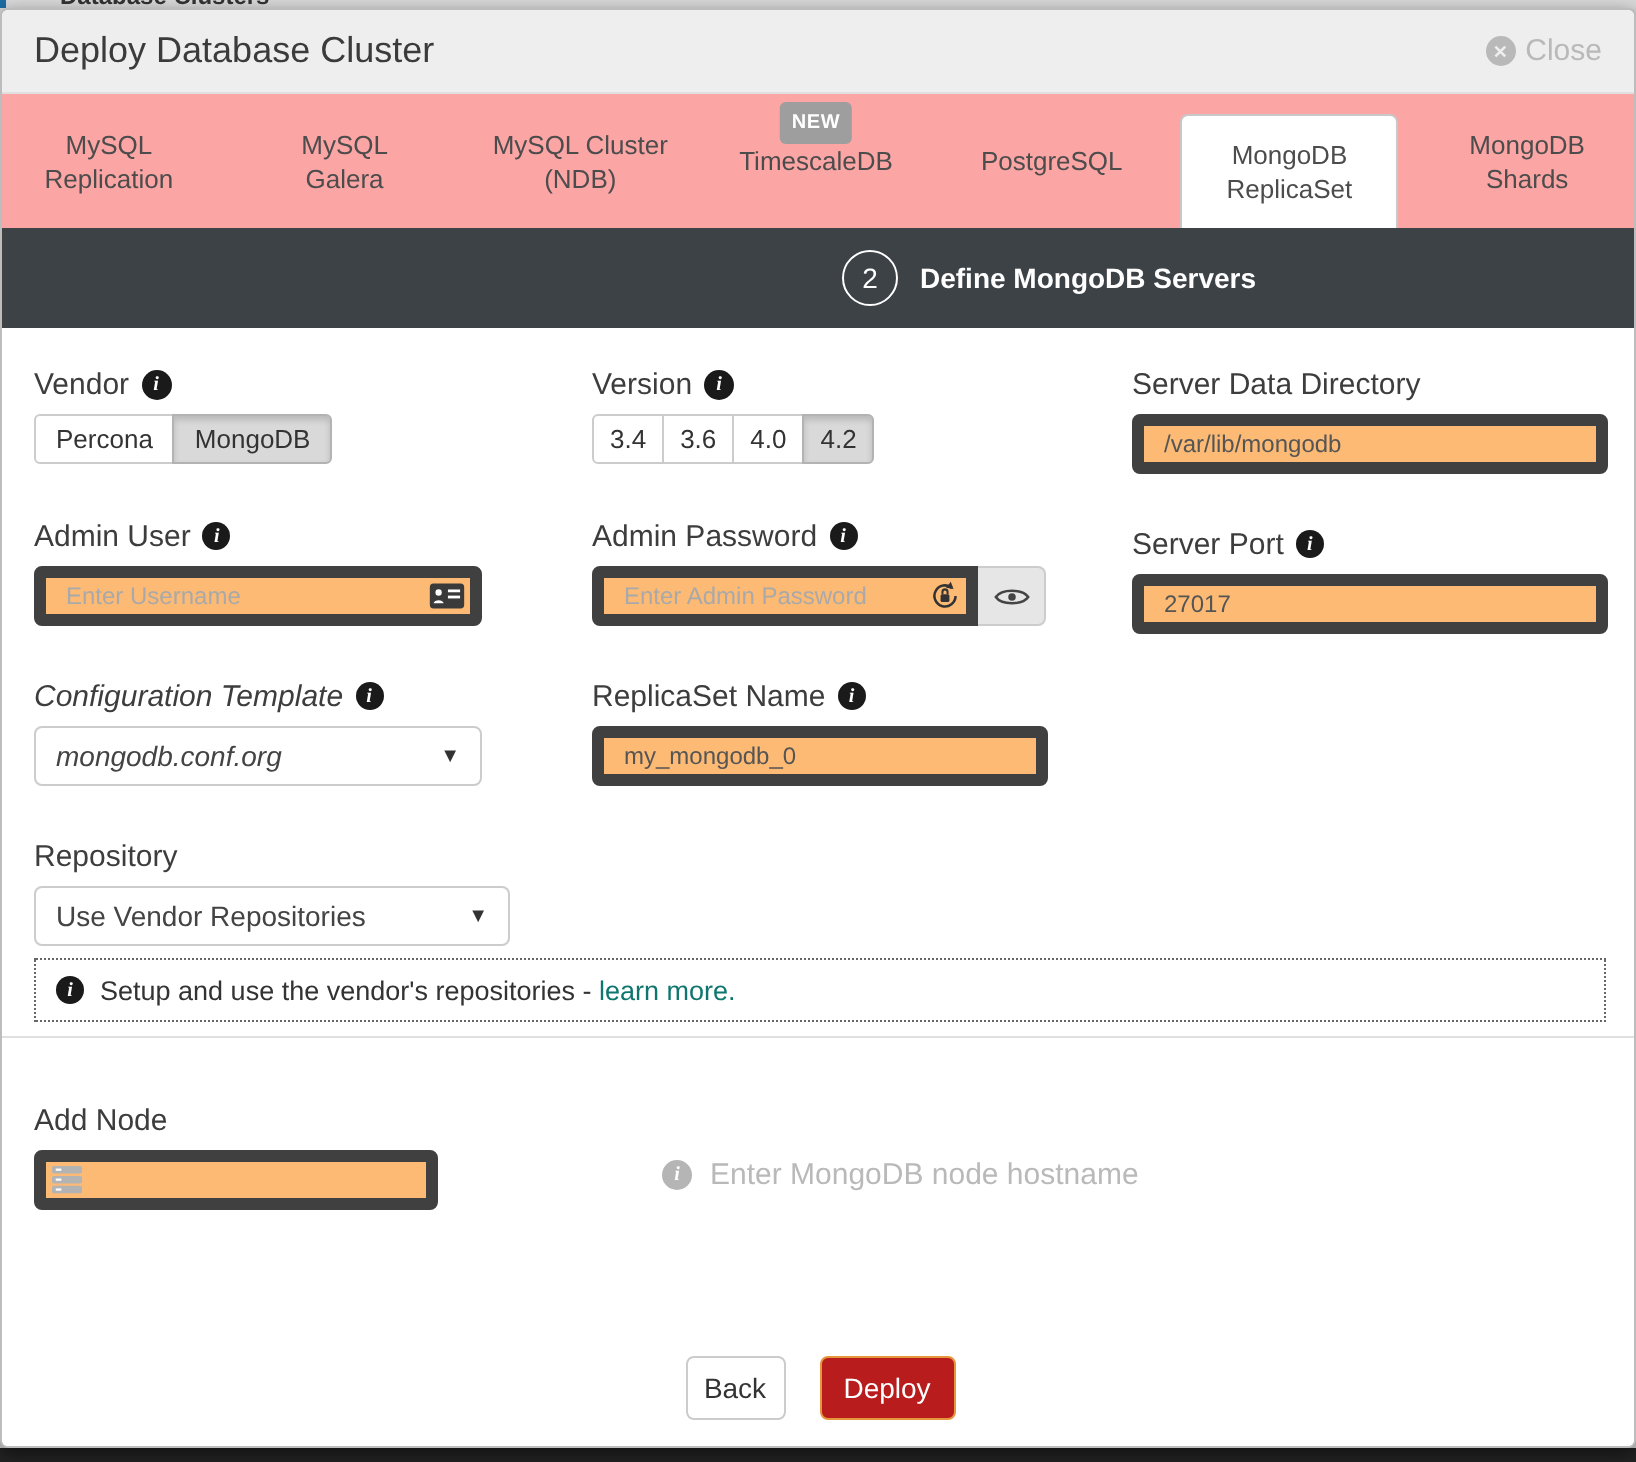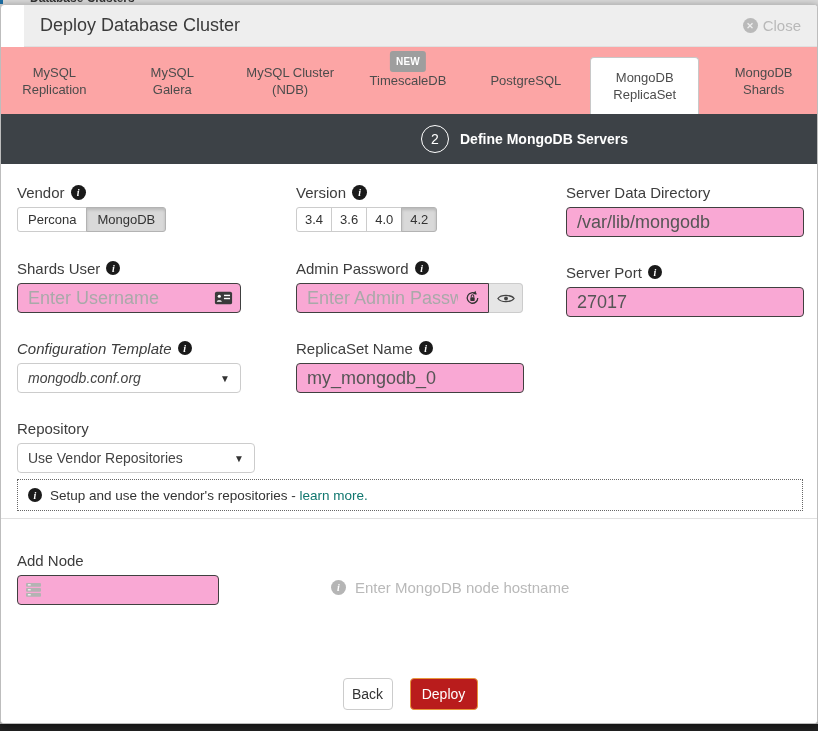--- a/index.html
+++ b/index.html
@@ -11,21 +11,21 @@
   .behind-top .frag { position:absolute; top:-9px; left:30px; font-size:12px; font-weight:bold; color:#333; white-space:nowrap; }
   .behind-blue { position:absolute; top:0; left:0; width:3px; height:4px; background:#1c6ea4; }
   .behind-bottom { position:absolute; bottom:0; left:0; width:818px; height:7px; background:#232323; }
 
   
   .modal { position:absolute; top:4px; left:0; width:818px; height:720px; background:#fff;
            border:1px solid #bdbdbd; border-radius:4px; box-shadow:0 3px 9px rgba(0,0,0,.5);
            display:flex; flex-direction:column; overflow:hidden; }
 
   .modal-header { height:42px; flex:0 0 42px; background:#eeeeee; border-bottom:1px solid #e0e0e0;
-                  display:flex; align-items:center; padding:0 16px;margin-left:23px; }
+                  display:flex; align-items:center; padding:0 16px; }
   .modal-title { font-size:18px; color:#3b3b3b; }
   .close-btn { margin-left:auto; display:flex; align-items:center; gap:5px; color:#b9b9b9; font-size:15px; cursor:pointer; }
   .close-x { width:15px; height:15px; border-radius:50%; background:#b9b9b9; color:#eeeeee;
              display:inline-flex; align-items:center; justify-content:center; font-size:9px; font-weight:bold; }
   .close-x::before { content:"\2715"; }
 
   
   .tabbar { height:67px; flex:0 0 67px; background:#fca5a5; display:flex; align-items:flex-end;gap:11px; }
   .tab { flex:1; height:67px; display:flex; flex-direction:column; align-items:center; justify-content:center;
          font-size:13px; line-height:17px; color:#4c4c4c; text-align:center; position:relative; cursor:pointer; }
@@ -57,21 +57,21 @@
   .info-i.gray { background:#b5b5b5; }
   .info-i.sm { width:14px; height:14px; flex-basis:14px; }
 
   .btn-group { display:inline-flex; }
   .tbtn { font-size:13px; color:#333; background:#fff; border:1px solid #ccc; padding:4px 10px; cursor:pointer; margin-left:-1px; }
   .tbtn:first-child { border-radius:3px 0 0 3px; margin-left:0; }
   .tbtn:last-child { border-radius:0 3px 3px 0; }
   .tbtn.selected { background:#d9d9d9; border-color:#b3b3b3; box-shadow:inset 0 2px 3px rgba(0,0,0,.15); }
   .vbtn { padding:4px 8px; }
 
-  .tinput { height:30px; border:1px solid #404040; border-radius:4px; background:#f9a8d4; font-size:18px; color:#555;
+  .tinput { height:30px; border:6px solid #404040; border-radius:4px; background:#fdba74; font-size:12px; color:#555;
             padding:0 10px; width:100%; font-family:"Liberation Sans", sans-serif; }
   .tinput::placeholder { color:#a9a9a9; opacity:1; }
   .iwrap { position:relative; }
   .iwrap .right-ico { position:absolute; right:8px; top:50%; transform:translateY(-50%); display:flex; }
   .iwrap .left-ico  { position:absolute; left:8px;  top:50%; transform:translateY(-50%); display:flex; }
   .pad-r { padding-right:30px; }
   .pad-l { padding-left:34px; }
 
   .igroup { display:flex; }
   .igroup .tinput { border-radius:4px 0 0 4px; }
@@ -197,21 +197,21 @@
 
       <div class="fgroup pos-datadir">
         <div class="flabel">
           <span>Server Data Directory</span>
         </div>
         <input class="tinput" value="/var/lib/mongodb" style="">
       </div>
 
       <div class="fgroup pos-user">
         <div class="flabel">
-          <span>Shards User</span>
+          <span>Admin User</span>
           <span class="info-i sm"></span>
         </div>
         <div class="iwrap">
           <input class="tinput pad-r" placeholder="Enter Username" style="">
           <span class="right-ico">
             <svg width="19" height="14" viewBox="0 0 20 15">
               <rect x="0.8" y="0.8" width="18.4" height="13.4" rx="2" fill="#3a3a3a"></rect>
               <circle cx="5.5" cy="5.6" r="1.7" fill="#fff"></circle>
               <path d="M2.8 11.4c.5-2.1 4.9-2.1 5.4 0z" fill="#fff"></path>
               <rect x="10.5" y="4" width="6.5" height="1.5" fill="#fff"></rect>

